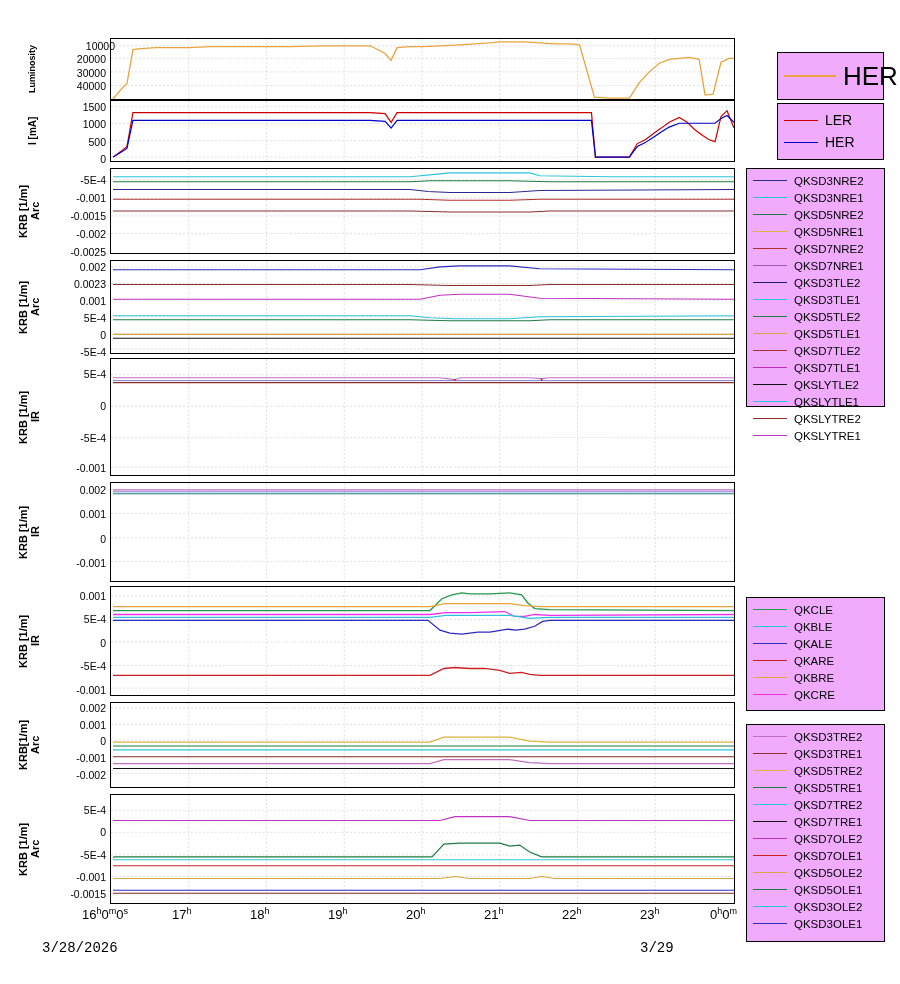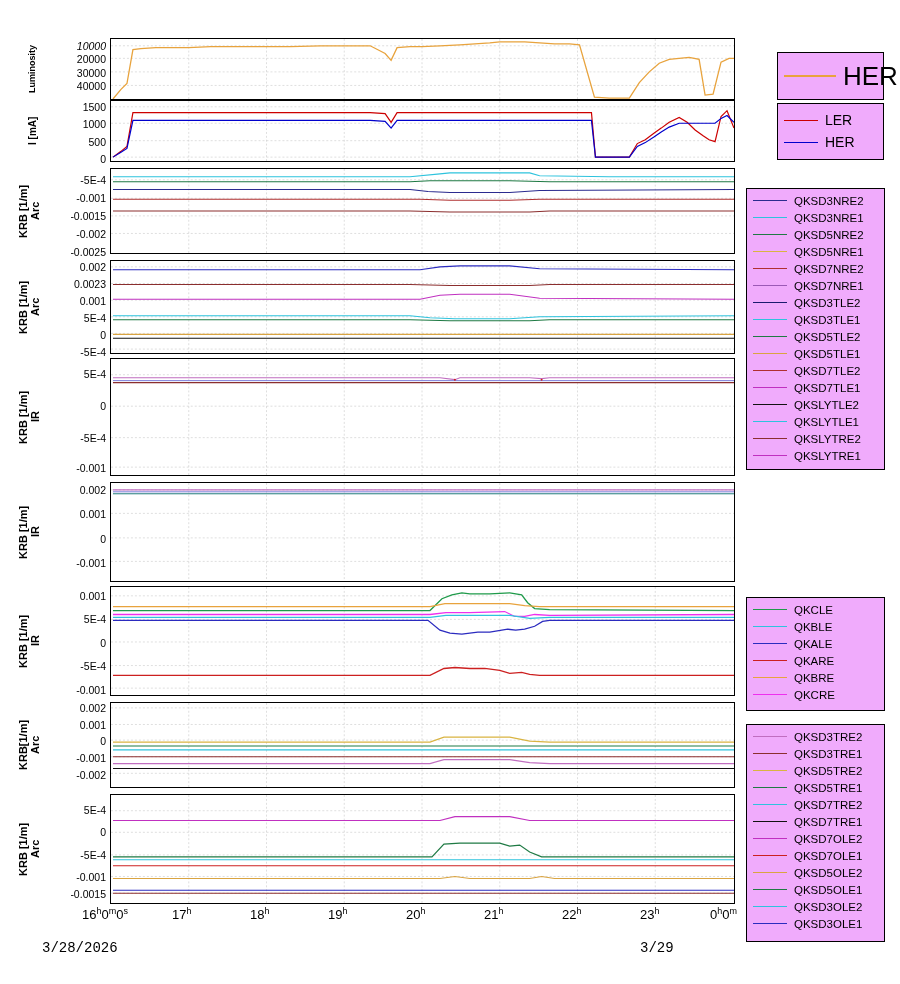--- a/index.html
+++ b/index.html
@@ -252,21 +252,21 @@
   <div class="ylab" style="left:18px;top:260px;height:94px;">KRB [1/m]<br>Arc</div>
   <div class="ylab" style="left:18px;top:358px;height:118px;">KRB [1/m]<br>IR</div>
   <div class="ylab" style="left:18px;top:482px;height:100px;">KRB [1/m]<br>IR</div>
   <div class="ylab" style="left:18px;top:586px;height:110px;">KRB [1/m]<br>IR</div>
   <div class="ylab" style="left:18px;top:702px;height:86px;">KRB[1/m]<br>Arc</div>
   <div class="ylab" style="left:18px;top:794px;height:110px;">KRB [1/m]<br>Arc</div>
 
   <div class="ytick" style="left:48px;top:80px;width:58px;">40000</div>
   <div class="ytick" style="left:48px;top:67px;width:58px;">30000</div>
   <div class="ytick" style="left:48px;top:53px;width:58px;">20000</div>
-  <div class="ytick" style="left:48px;top:40px;width:58px;font-style:italic;">10000</div>
+  <div class="ytick" style="left:57px;top:40px;width:58px;">10000</div>
 
   <div class="ytick" style="left:48px;top:101px;width:58px;">1500</div>
   <div class="ytick" style="left:48px;top:118px;width:58px;">1000</div>
   <div class="ytick" style="left:48px;top:136px;width:58px;">500</div>
   <div class="ytick" style="left:48px;top:153px;width:58px;">0</div>
 
   <div class="ytick" style="left:40px;top:174px;width:66px;">-5E-4</div>
   <div class="ytick" style="left:40px;top:192px;width:66px;">-0.001</div>
   <div class="ytick" style="left:40px;top:210px;width:66px;">-0.0015</div>
   <div class="ytick" style="left:40px;top:228px;width:66px;">-0.002</div>
@@ -331,21 +331,21 @@
     <div class="lrow">
       <span class="lline" style="border-top-color:#cc0000;"></span>
       <span class="ltext">LER</span>
     </div>
     <div class="lrow">
       <span class="lline" style="border-top-color:#0000cc;"></span>
       <span class="ltext">HER</span>
     </div>
   </div>
 
-  <div class="legend" style="left:746px;top:188px;width:139px;height:282px;">
+  <div class="legend" style="left:746px;top:168px;width:139px;height:239px;">
     <div class="lrow">
         <span class="lline" style="border-top-color:#2b2b8f;"></span>
         <span class="ltext">QKSD3NRE2</span>
       </div>
     <div class="lrow">
         <span class="lline" style="border-top-color:#2ec3dd;"></span>
         <span class="ltext">QKSD3NRE1</span>
       </div>
     <div class="lrow">
         <span class="lline" style="border-top-color:#1f7a44;"></span>

